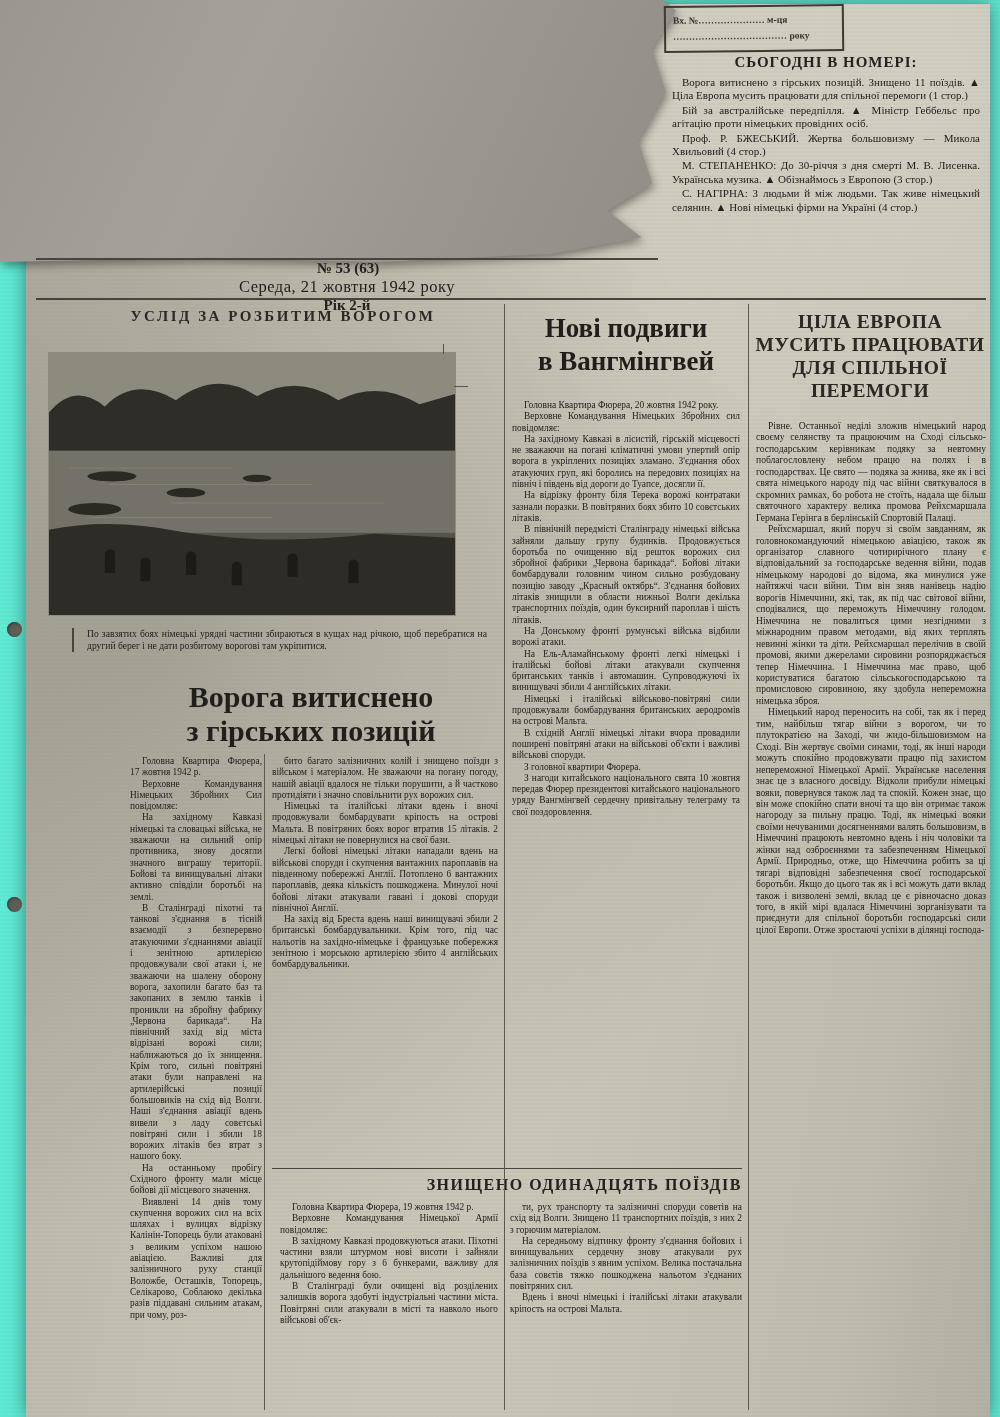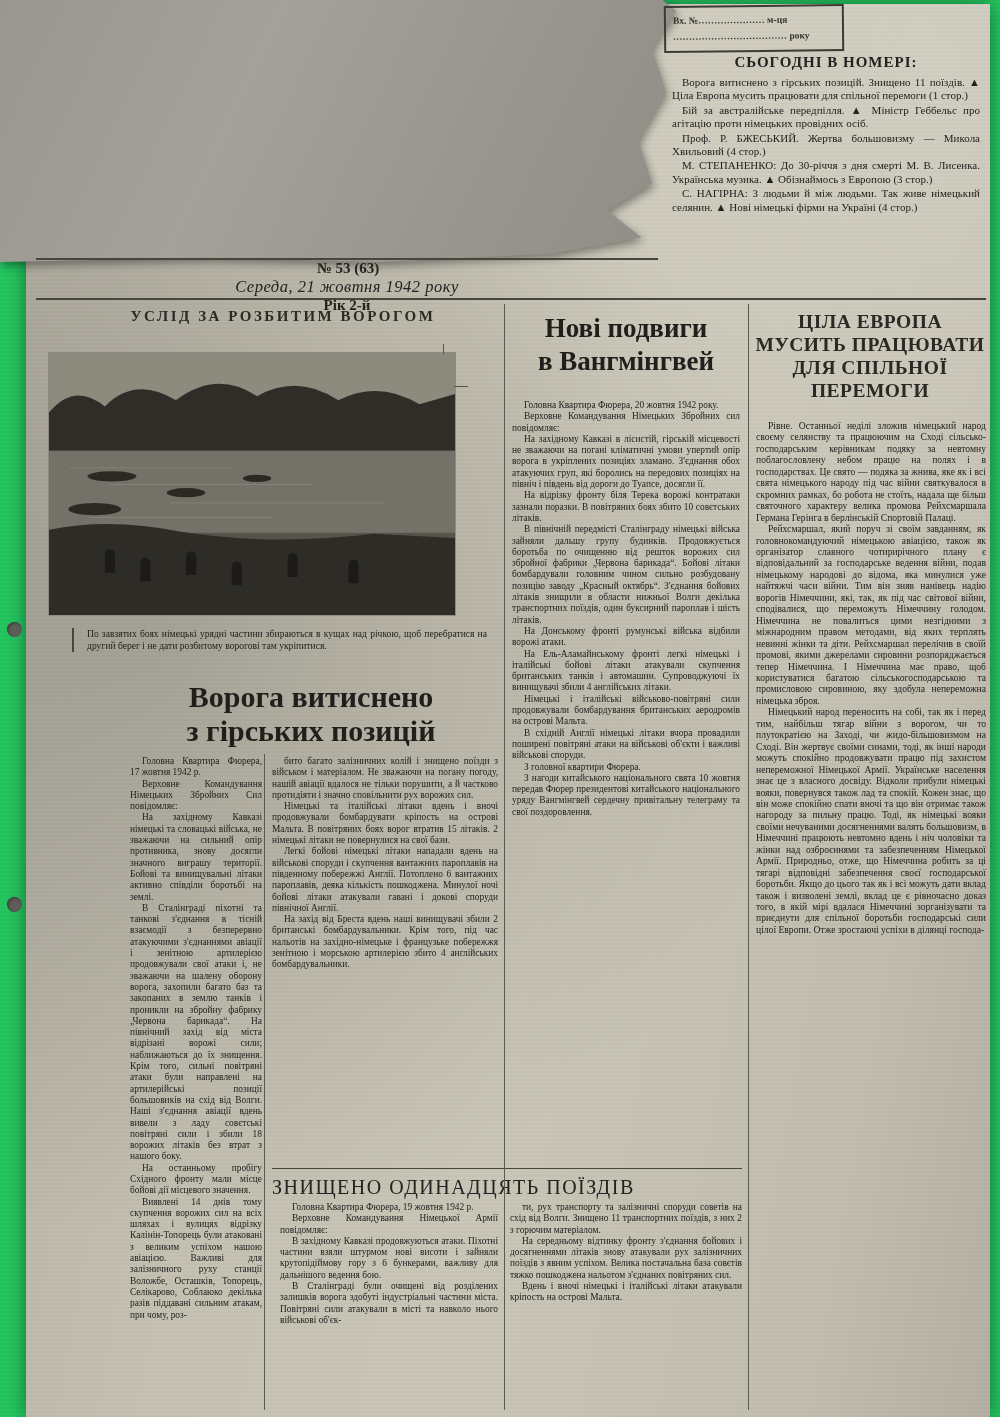--- a/index.html
+++ b/index.html
@@ -1,17 +1,17 @@
 <!DOCTYPE html>
 <html><head>
 <meta charset="utf-8">
 <style>
   html,body{margin:0;padding:0;background:#6e6d67;}
   .scan{position:relative;width:1000px;height:1417px;overflow:hidden;
-        background:#22c55e;font-family:"Liberation Serif","DejaVu Serif",serif;color:#232220;}
+        background:#5eead4;font-family:"Liberation Serif","DejaVu Serif",serif;color:#232220;}
   
   .page{position:absolute;left:26px;top:4px;width:964px;height:1413px;
         background:
           radial-gradient(ellipse at 15% 45%, rgba(0,0,0,.14), rgba(0,0,0,0) 55%),
           radial-gradient(ellipse at 95% 5%, rgba(255,255,245,.25), rgba(0,0,0,0) 40%),
           linear-gradient(100deg,#b2aea1 0%,#c4c0b2 30%,#c9c5b7 55%,#c0bcae 85%,#b3afa2 100%);
         box-shadow:0 0 18px rgba(0,0,0,.45);}
   .grain{position:absolute;inset:0;pointer-events:none;opacity:.5;
         background:repeating-linear-gradient(0deg,rgba(90,85,70,.05) 0 2px,rgba(255,255,255,.03) 2px 4px);}
   
@@ -32,43 +32,43 @@
   .today{position:absolute;left:660px;top:50px;width:328px;height:246px;padding:2px 8px 0 12px;box-sizing:border-box;}
   .today-title{text-align:center;font-weight:bold;font-size:15px;letter-spacing:1px;margin:2px 0 5px;}
   .today-items p{margin:0 0 1px;font-size:11px;line-height:13.4px;text-align:justify;text-indent:10px;}
 
   
   .rule{position:absolute;background:#46443d;}
   .masthead{position:absolute;left:36px;top:258px;width:622px;height:40px;
             border-top:2px solid #46443d;display:flex;align-items:center;flex-direction:column;}
   .mh-issue{font-weight:bold;font-size:15px;padding:0 14px 0 16px;}
   .mh-div{width:1px;height:34px;background:#6a675e;}
-  .mh-date{flex:1;text-align:center;font-size:16.5px;letter-spacing:.5px;font-style:italic;}
+  .mh-date{flex:1;text-align:center;font-size:16.5px;letter-spacing:.5px;}
   .mh-year{font-weight:bold;font-size:15px;padding:0 10px;}
 
   
   .photo-head{position:absolute;left:108px;top:308px;width:350px;text-align:center;
               font-weight:bold;font-size:15px;letter-spacing:2.5px;color:#2b2a26;}
   .photo-frame{position:absolute;left:42px;top:346px;width:420px;height:276px;padding:7px;box-sizing:border-box;}
   .photo-frame::before,.photo-frame::after{content:"";position:absolute;background:#55534c;}
   .photo-frame::before{right:-6px;top:40px;width:14px;height:1px;}
   .photo-frame::after{right:18px;top:-2px;width:1px;height:10px;}
   .photo{width:100%;height:100%;display:block;box-shadow:0 0 0 1px #8e8b80;}
   .caption{position:absolute;left:72px;top:628px;width:400px;font-size:9.6px;line-height:12px;
            text-align:justify;border-left:2px solid #46443d;padding-left:13px;}
 
   
   .head-main{position:absolute;left:118px;top:680px;width:386px;text-align:center;
              font-weight:bold;font-size:30px;line-height:34px;color:#201f1c;}
   .head-stal{position:absolute;left:510px;top:312px;width:232px;text-align:center;
              font-weight:bold;font-size:27px;line-height:33px;color:#201f1c;}
   .head-europe{position:absolute;left:754px;top:310px;width:232px;text-align:center;
              font-weight:bold;font-size:19.5px;line-height:23px;letter-spacing:.5px;color:#2a2925;}
-  .head-trains{position:absolute;left:272px;top:1176px;width:470px;text-align:left;
-             font-weight:normal;font-size:20px;letter-spacing:1.5px;color:#232220;}
+  .head-trains{position:absolute;left:272px;top:1176px;width:470px;text-align:right;
+             font-weight:bold;font-size:16px;letter-spacing:1.5px;color:#232220;}
 
   
   .col{position:absolute;overflow:hidden;text-align:justify;}
   .col p{margin:0;text-indent:12px;}
   .small p{font-size:9.4px;line-height:11.3px;}
   .c-main1{left:130px;top:756px;width:132px;height:654px;}
   .c-main2{left:272px;top:756px;width:226px;height:410px;}
   .c-stal{left:512px;top:400px;width:228px;height:766px;}
   .c-trains1{left:280px;top:1202px;width:218px;height:208px;}
   .c-trains2{left:510px;top:1202px;width:232px;height:208px;}
@@ -198,21 +198,21 @@
   <div class="rule" style="left:272px;top:1168px;width:470px;height:1px;"></div>
   <div class="head-trains">ЗНИЩЕНО ОДИНАДЦЯТЬ ПОЇЗДІВ</div>
   <div class="col small c-trains1">
       <p>Головна Квартира Фюрера, 19 жовтня 1942 р.</p>
       <p>Верховне Командування Німецької Армії повідомляє:</p>
       <p>В західному Кавказі продовжуються атаки. Піхотні частини взяли штурмом нові висоти і зайняли крутопідіймову гору з 6 бункерами, важливу для дальнішого ведення бою.</p>
       <p>В Сталінграді були очищені від розділених залишків ворога здобуті індустріальні частини міста. Повітряні сили атакували в місті та навколо нього військові об'єк-</p>
     </div>
   <div class="col small c-trains2">
       <p>ти, рух транспорту та залізничні споруди советів на схід від Волги. Знищено 11 транспортних поїздів, з них 2 з горючим матеріалом.</p>
-      <p>На середньому відтинку фронту з'єднання бойових і досягненнями літаків знову атакували рух залізничних поїздів з явним успіхом. Велика постачальна база совєтів тяжко пошкоджена нальотом з'єднаних повітряних сил.</p>
+      <p>На середньому відтинку фронту з'єднання бойових і винищувальних сердечну знову атакували рух залізничних поїздів з явним успіхом. Велика постачальна база совєтів тяжко пошкоджена нальотом з'єднаних повітряних сил.</p>
       <p>Вдень і вночі німецькі і італійські літаки атакували кріпость на острові Мальта.</p>
     </div>
 
   <div class="head-europe">ЦІЛА ЕВРОПА МУСИТЬ ПРАЦЮВАТИ ДЛЯ СПІЛЬНОЇ ПЕРЕМОГИ</div>
   <div class="col c-europe">
       <p>Рівне. Останньої неділі зложив німецький народ своєму селянству та працюючим на Сході сільсько-господарським керівникам подяку за невтомну поблагословлену небом працю на полях і в господарствах. Це свято — подяка за жнива, яке як і всі свята німецького народу під час війни святкувалося в скромних рамках, бо робота не стоїть, надала ще більш святочного характеру велика промова Рейхсмаршала Германа Герінга в берлінській Спортовій Палаці.</p>
       <p>Рейхсмаршал, який поруч зі своїм завданням, як головнокомандуючий німецькою авіацією, також як організатор славного чотирирічного плану є відповідальний за господарське ведення війни, подав німецькому народові до відома, яка минулися уже найтяжчі часи війни. Тим він зняв нанівець надію ворогів Німеччини, які, так, як під час світової війни, сподівалися, що переможуть Німеччину голодом. Німеччина не повалиться цими незгідними з міжнародним правом методами, від яких терплять невинні жінки та діти. Рейхсмаршал перелічив в своїй промові, якими джерелами сировини розпоряджається тепер Німеччина. І Німеччина має право, щоб користуватися багатою сільськогосподарською та промисловою сировиною, яку здобула непереможна німецька зброя.</p>
       <p>Німецький народ переносить на собі, так як і перед тим, найбільш тягар війни з ворогом, чи то плутократією на Заході, чи жидо-більшовизмом на Сході. Він жертвує своїми синами, тоді, як інші народи можуть спокійно продовжувати працю під захистом непереможної Німецької Армії. Українське населення знає це з власного досвіду. Відколи прибули німецькі вояки, повернувся також лад та спокій. Кожен знає, що він може спокійно спати вночі та що він отримає також нагороду за пильну працю. Тоді, як німецькі вояки своїми нечуваними досягненнями валять большовизм, в Німеччині працюють невтомно вдень і ніч чоловіки та жінки над озброєннями та забезпеченням Німецької Армії. Природньо, отже, що Німеччина робить за ці тягарі відповідні забезпечення своєї господарської боротьби. Якщо до цього так як і всі можуть дати вклад також і визволені землі, вклад це є рівночасно доказ того, в якій мірі вдалася Німеччині зорганізувати та приєднути для спільної боротьби господарські сили цілої Европи. Отже зростаючі успіхи в ділянці господа-</p>
     </div>
 

